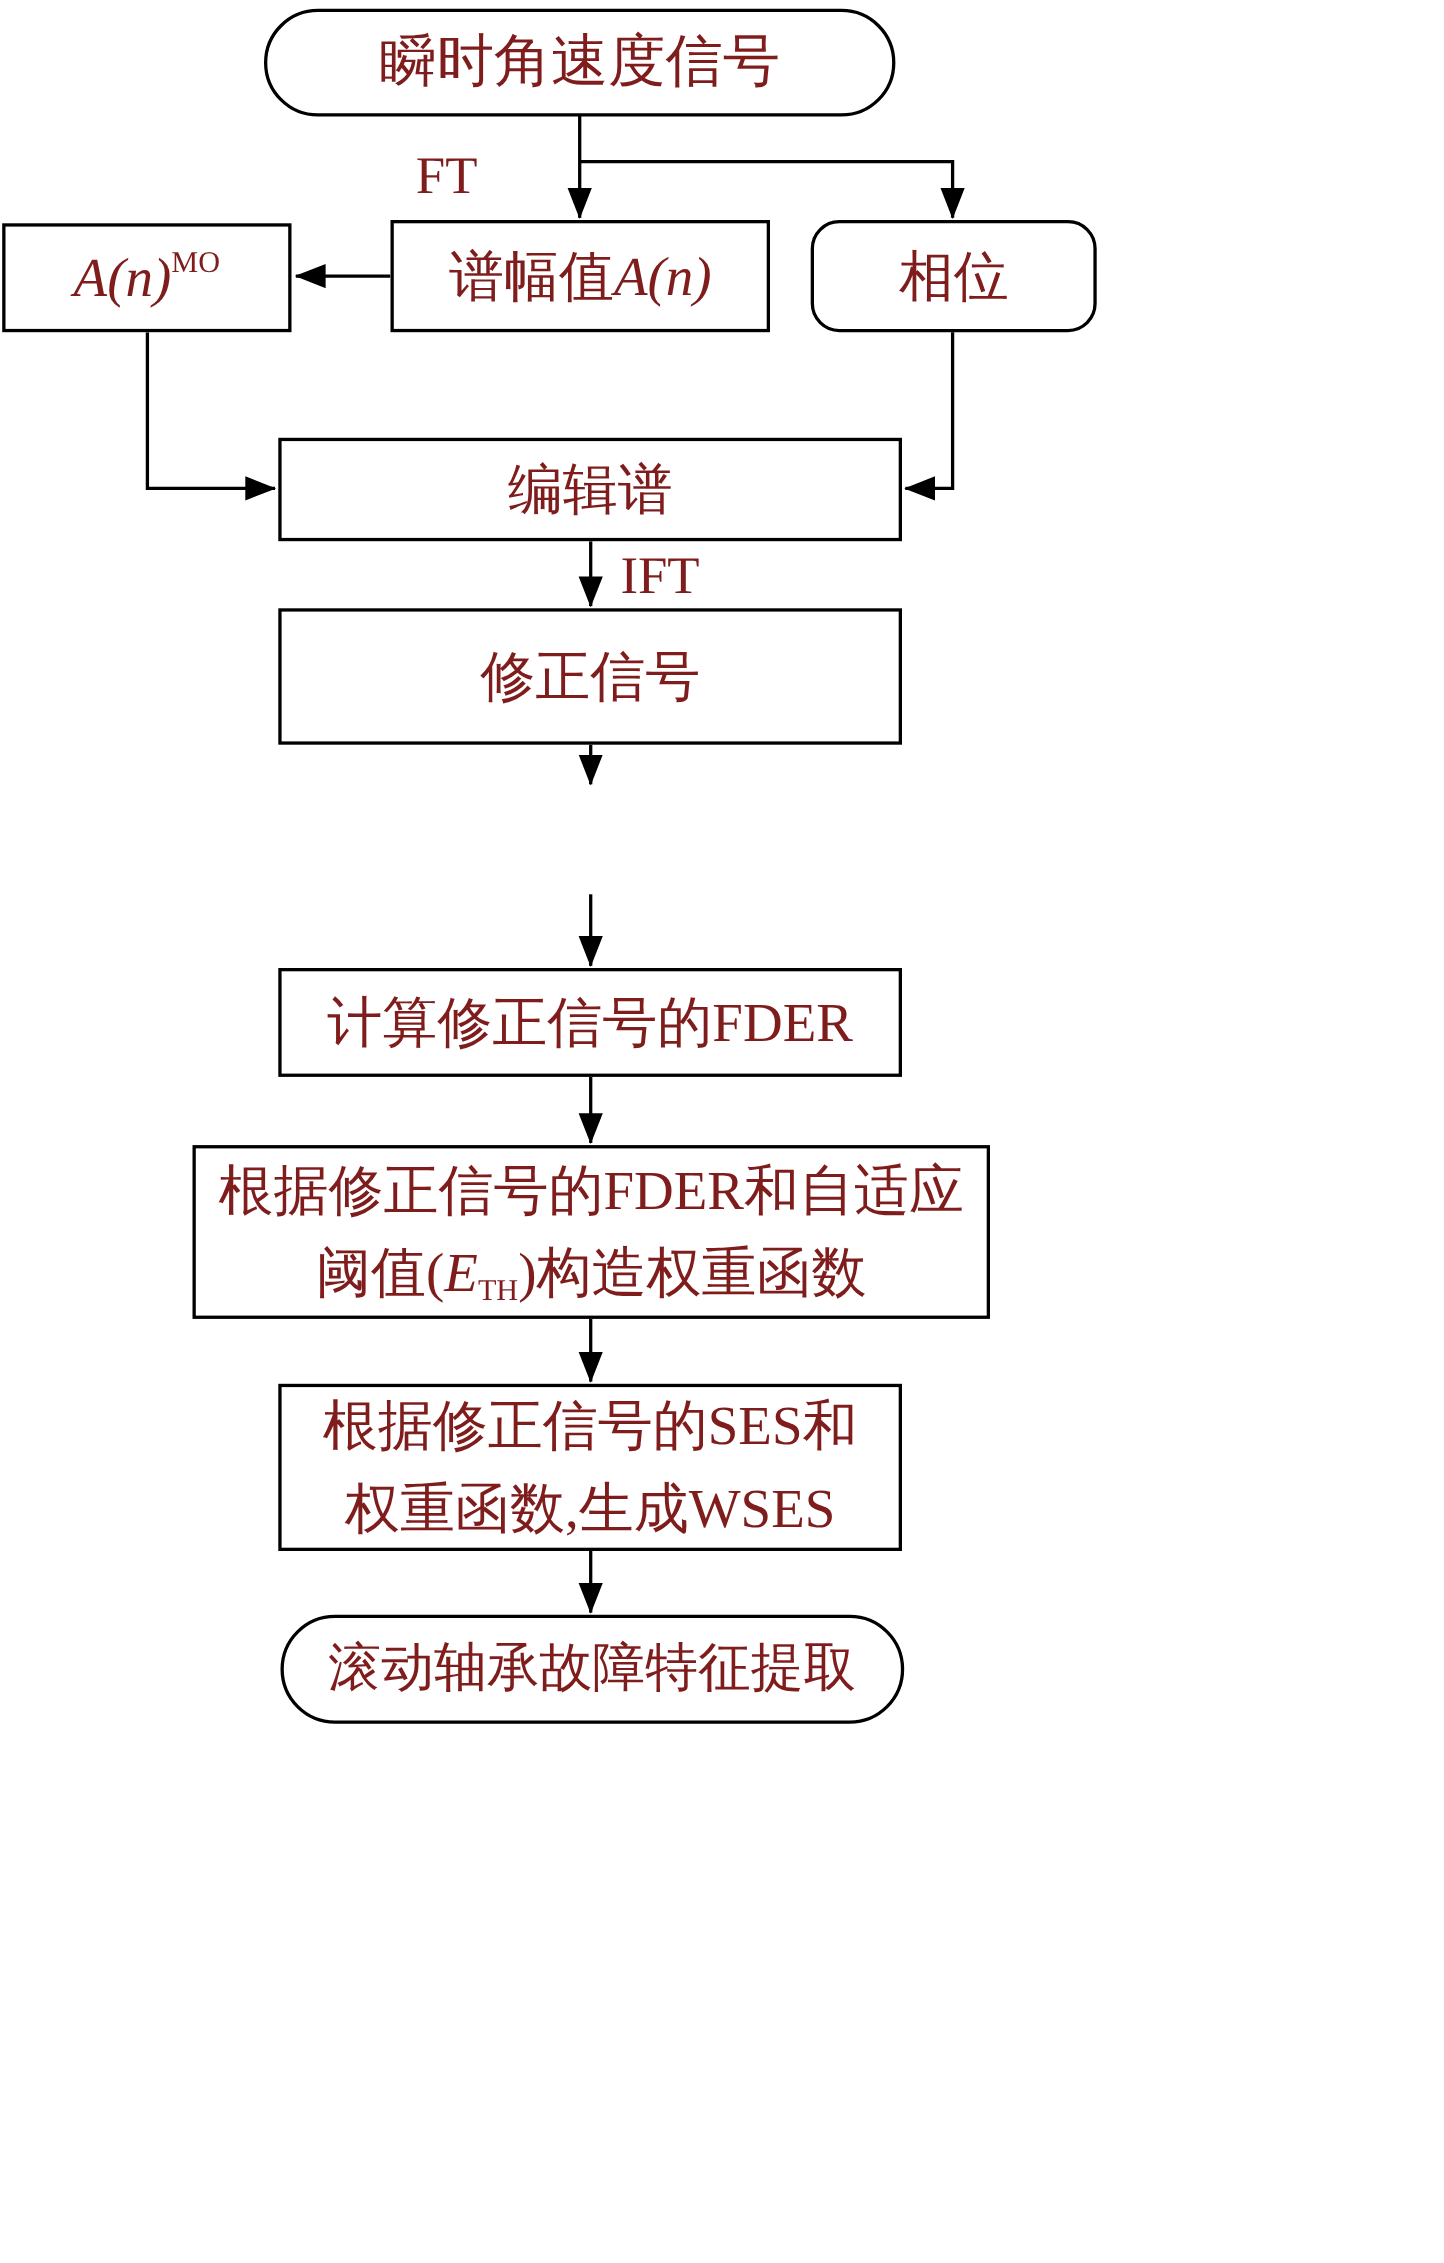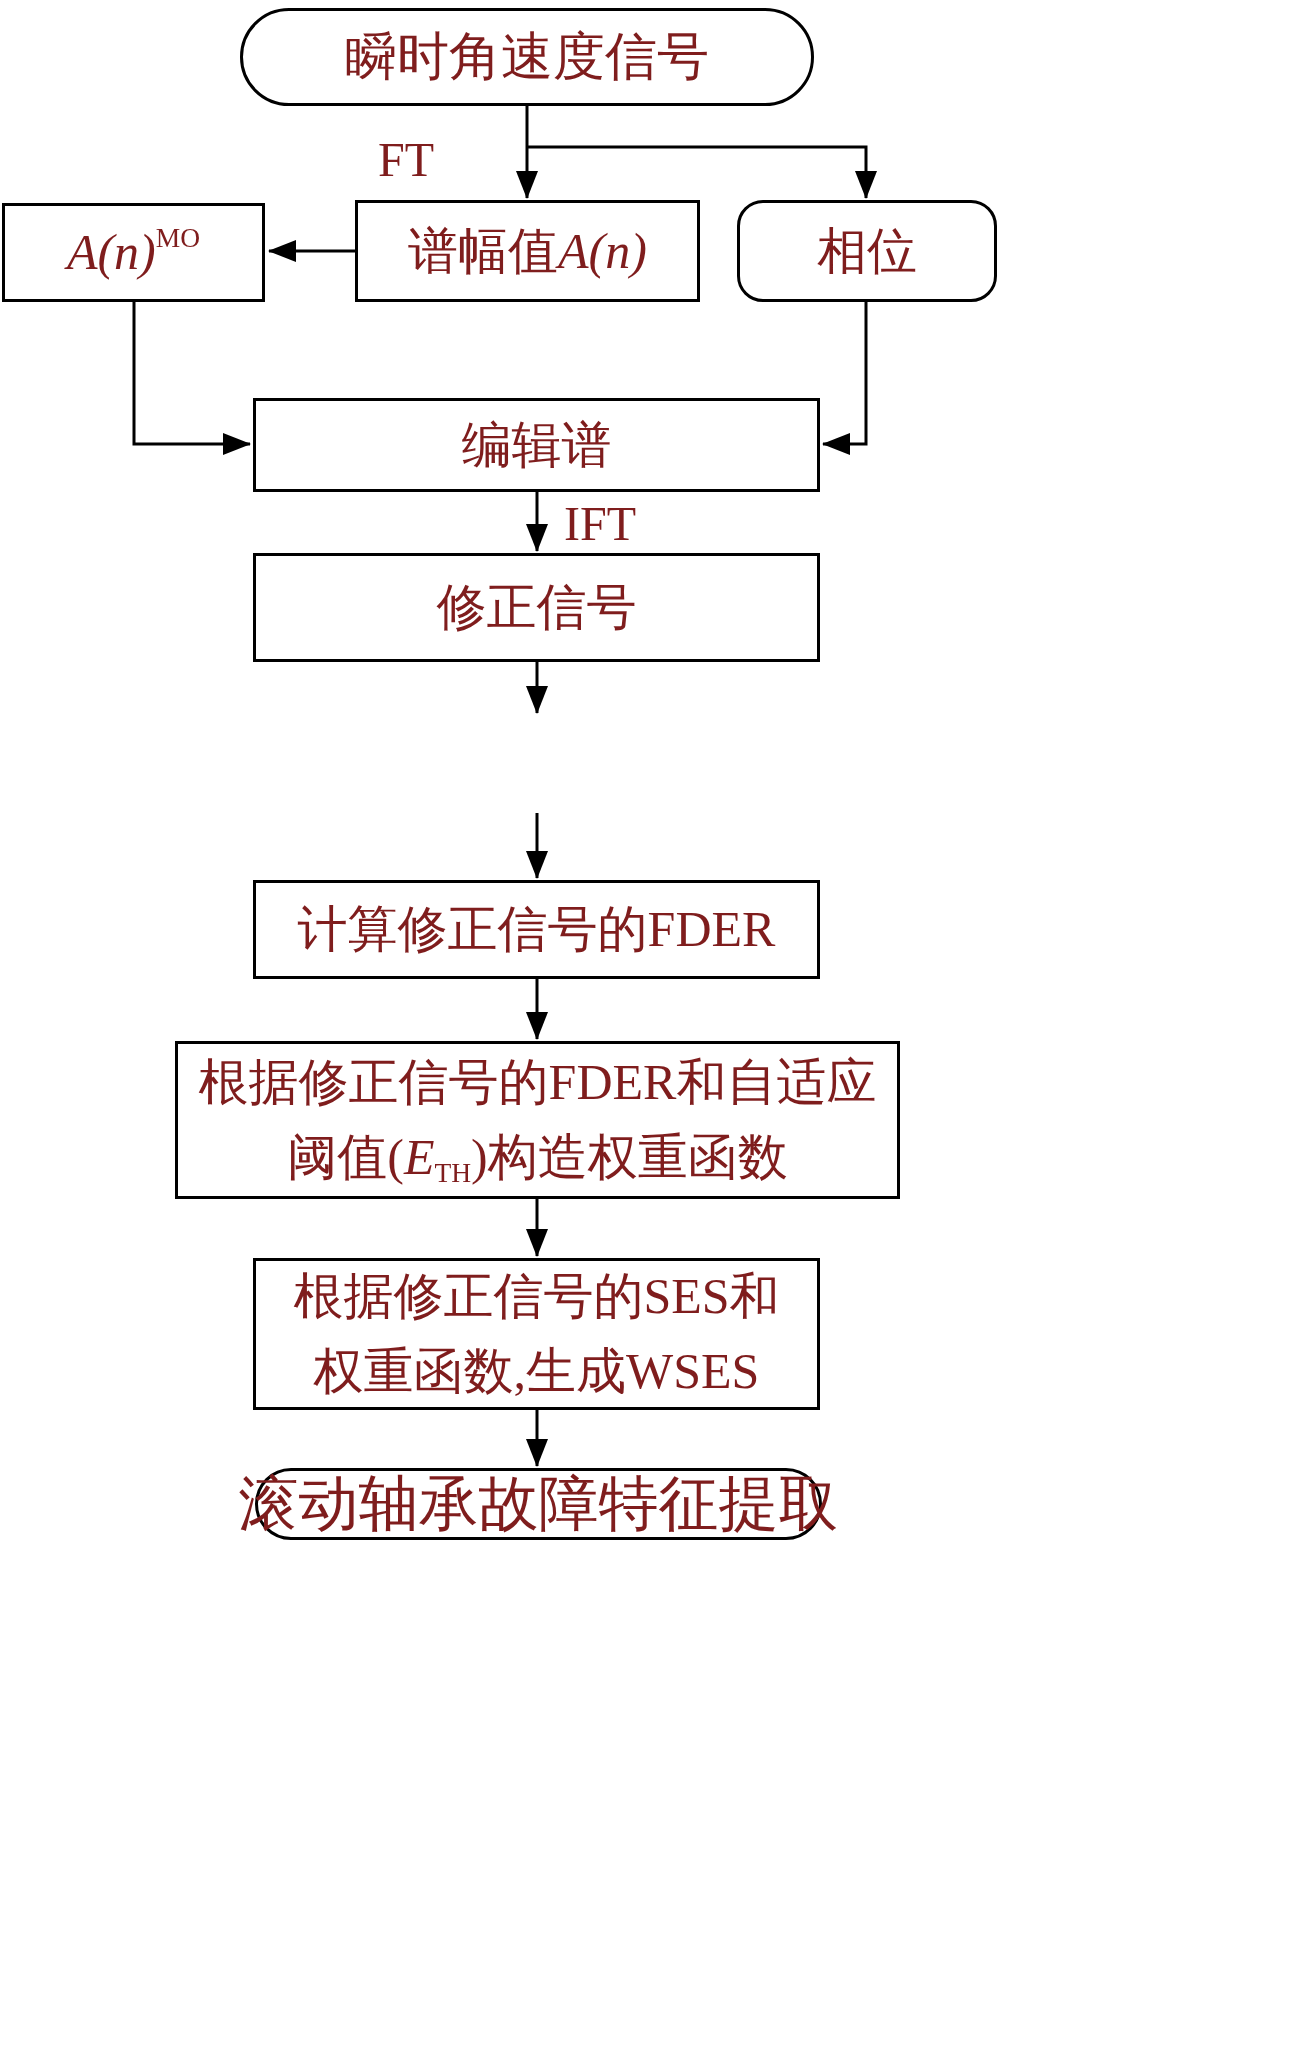--- a/index.html
+++ b/index.html
@@ -91,21 +91,21 @@
     <span class="math">A(n)</span>
       <span class="supscript">MO</span>
   </div>
 
   <div class="node" style="left:253px; top:398px; width:567px; height:94px;">
     <span>编辑谱</span>
   </div>
 
   <div class="edge-label" style="left:564px; top:496px;">IFT</div>
 
-  <div class="node" style="left:253px; top:553px; width:567px; height:109px;">
+  <div class="node" style="left:253px; top:553px; width:567px; height:124px;">
     <span>修正信号</span>
   </div>
 
 
   <div class="node" style="left:253px; top:880px; width:567px; height:99px;">
     <span>计算修正信号的FDER</span>
   </div>
 
   <div class="node multiline" style="left:175px; top:1041px; width:725px; height:158px;">
     <div>
@@ -118,17 +118,17 @@
 
   <div class="node multiline" style="left:253px; top:1258px; width:567px; height:152px;">
     <div>
       <span>根据修正信号的SES和</span>
     </div>
     <div>
       <span>权重函数,生成WSES</span>
     </div>
   </div>
 
-  <div class="node stadium" style="left:255px; top:1468px; width:567px; height:72px; font-size:60px;">
+  <div class="node stadium" style="left:255px; top:1468px; width:567px; height:99px; font-size:48px;">
     <span>滚动轴承故障特征提取</span>
   </div>
 
 </div>
 
 </body></html>

